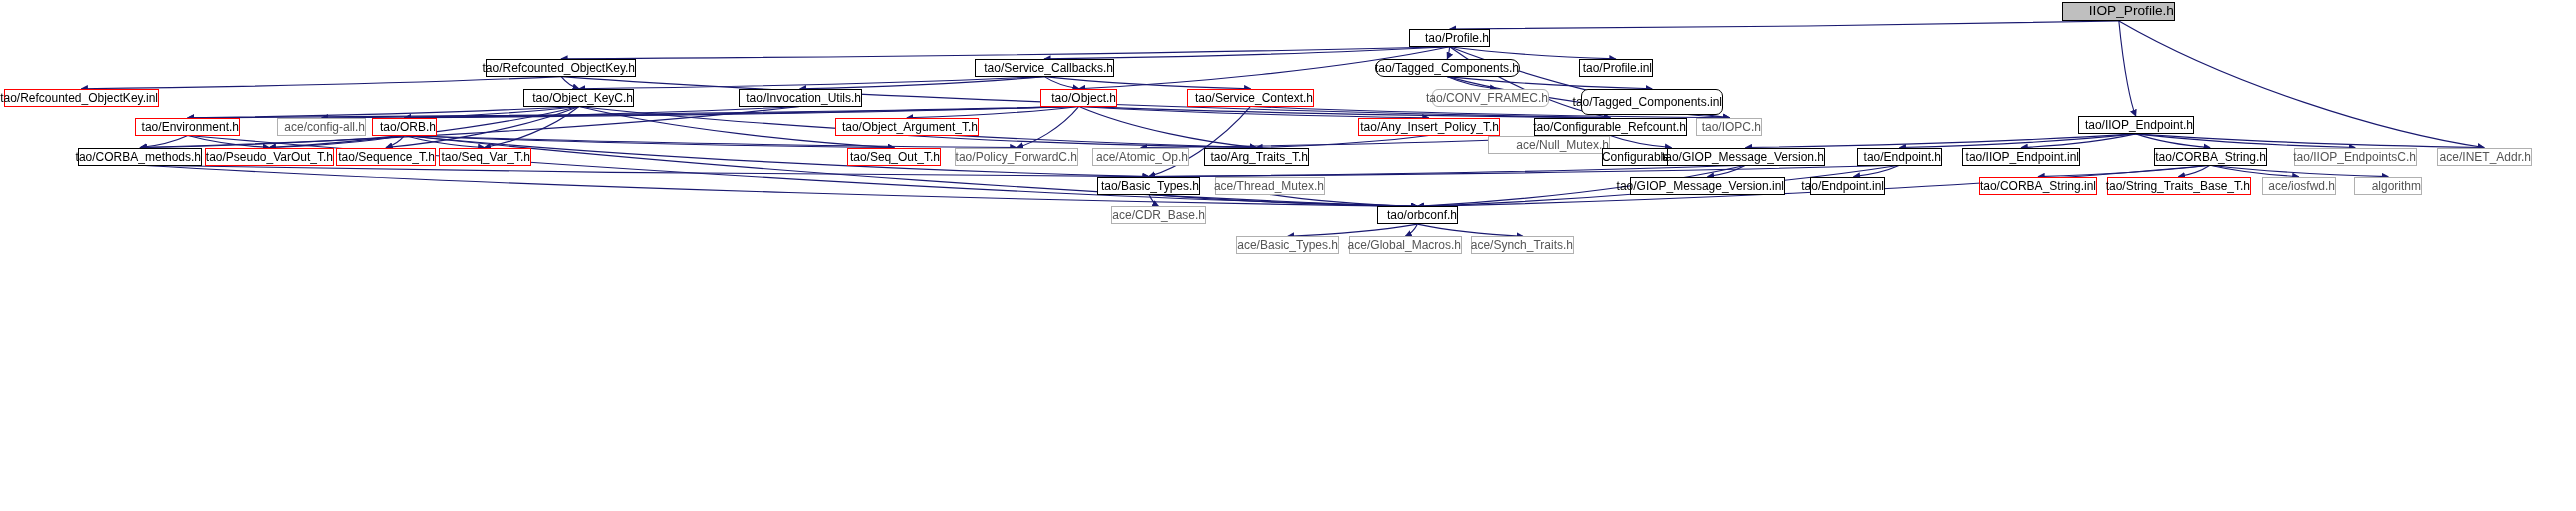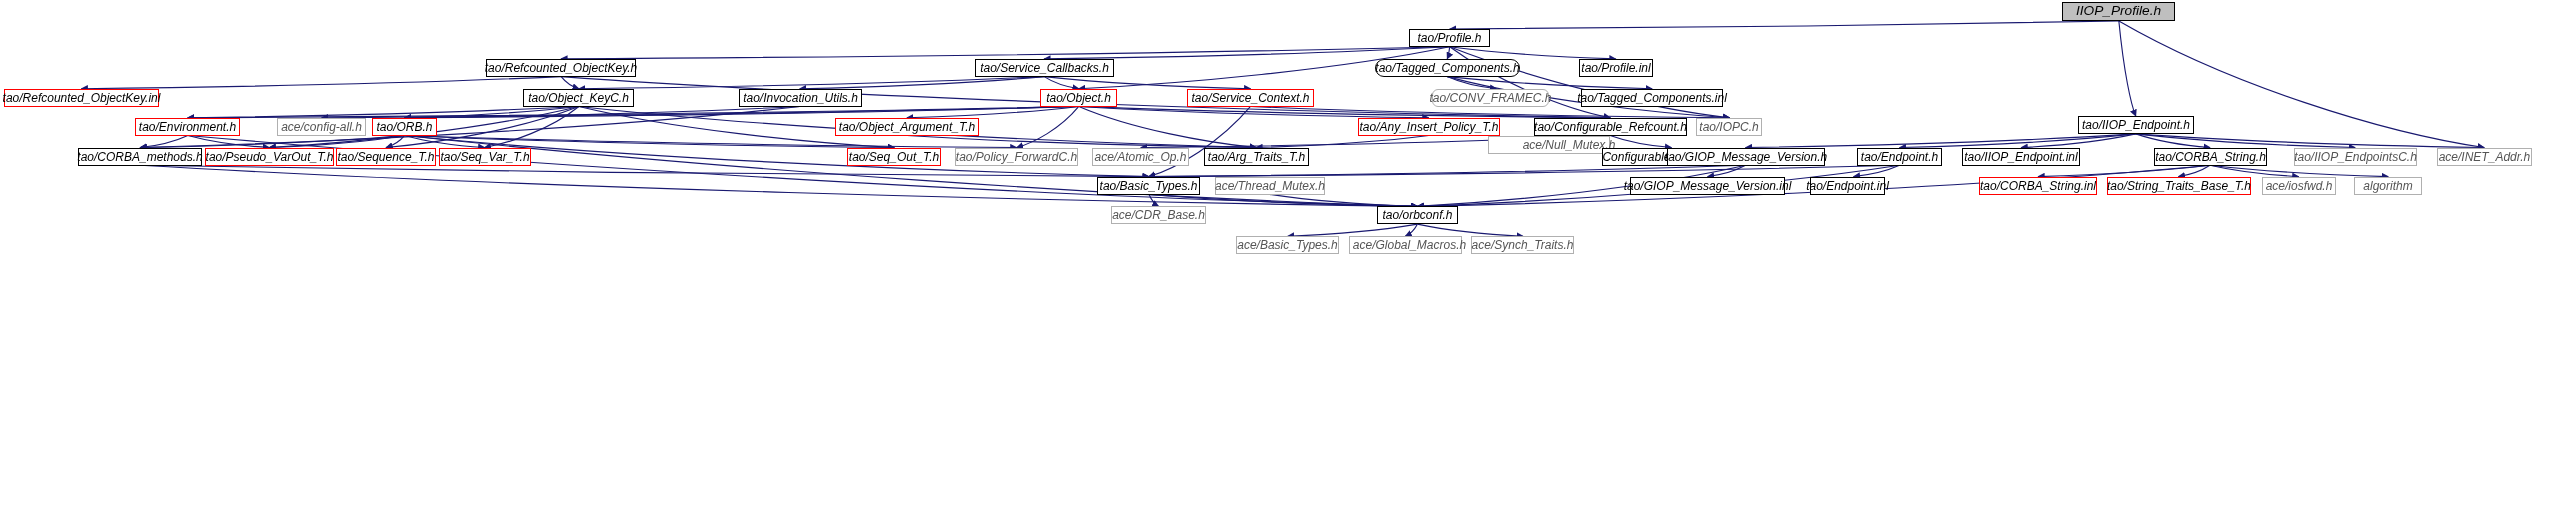--- a/index.html
+++ b/index.html
@@ -1,20 +1,20 @@
 <!DOCTYPE html>
 <html style="font-size:13px"><head>
 <meta charset="utf-8">
 <style>
   html,body{margin:0;padding:0;background:#ffffff;}
   body{font-family:"Liberation Sans",sans-serif;}
   #graph-wrap{position:relative;width:2576px;height:512px;overflow:hidden;background:#fff;}
   svg#edges{position:absolute;left:0;top:0;width:2576px;height:512px;}
-  .node{position:absolute;box-sizing:border-box;display:flex;align-items:center;justify-content:center;
-        background:#ffffff;white-space:nowrap;font-size:12px;line-height:1;letter-spacing:0px;font-style:italic;}
+  .node{position:absolute;box-sizing:border-box;display:flex;align-items:center;justify-content:flex-end;
+        background:#ffffff;white-space:nowrap;font-size:12px;line-height:1;letter-spacing:0px;}
   .node.root{background:#bfbfbf;border:0.8px solid #000;color:#000;font-size:13.7px;}
   .node.black{border:0.8px solid #000;color:#000;}
   .node.red{border:0.8px solid #ff0000;color:#000;}
   .node.grey{border:0.8px solid #b0b0b0;color:#555555;}
 </style>
 </head>
 <body>
 
 <div id="graph-wrap">
   <svg id="edges" viewBox="0 0 3195 635" width="2576" height="512">
@@ -133,21 +133,21 @@
       </div>
       <div class="node red" style="left: 1040px; top: 89px; width: 77px; height: 18px;">
         <span>tao/Object.h</span>
       </div>
       <div class="node red" style="left: 1187px; top: 89px; width: 127px; height: 18px;">
         <span>tao/Service_Context.h</span>
       </div>
       <div class="node grey" style="left: 1432px; top: 89px; width: 117px; height: 18px; border-radius: 6px;">
         <span>tao/CONV_FRAMEC.h</span>
       </div>
-      <div class="node black" style="left: 1581px; top: 89px; width: 142px; height: 18px;">
+      <div class="node black" style="left: 1581px; top: 89px; width: 142px; height: 26px; border-radius: 7px;">
         <span>tao/Tagged_Components.inl</span>
       </div>
       <div class="node red" style="left: 4px; top: 89px; width: 155px; height: 18px;">
         <span>tao/Refcounted_ObjectKey.inl</span>
       </div>
       <div class="node black" style="left: 2078px; top: 116px; width: 116px; height: 18px;">
         <span>tao/IIOP_Endpoint.h</span>
       </div>
       <div class="node red" style="left: 135px; top: 118px; width: 105px; height: 18px;">
         <span>tao/Environment.h</span>

